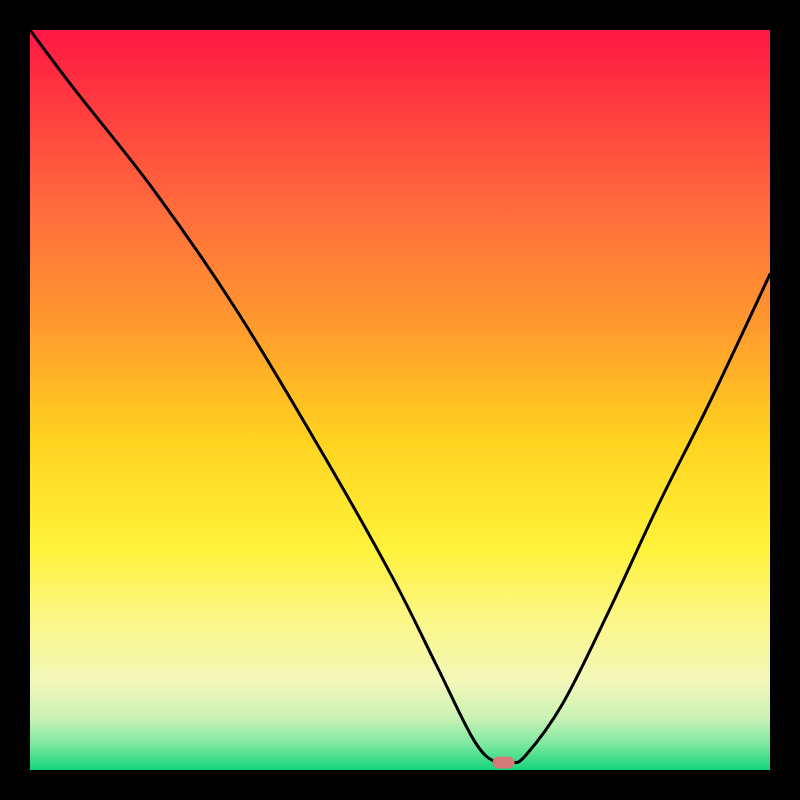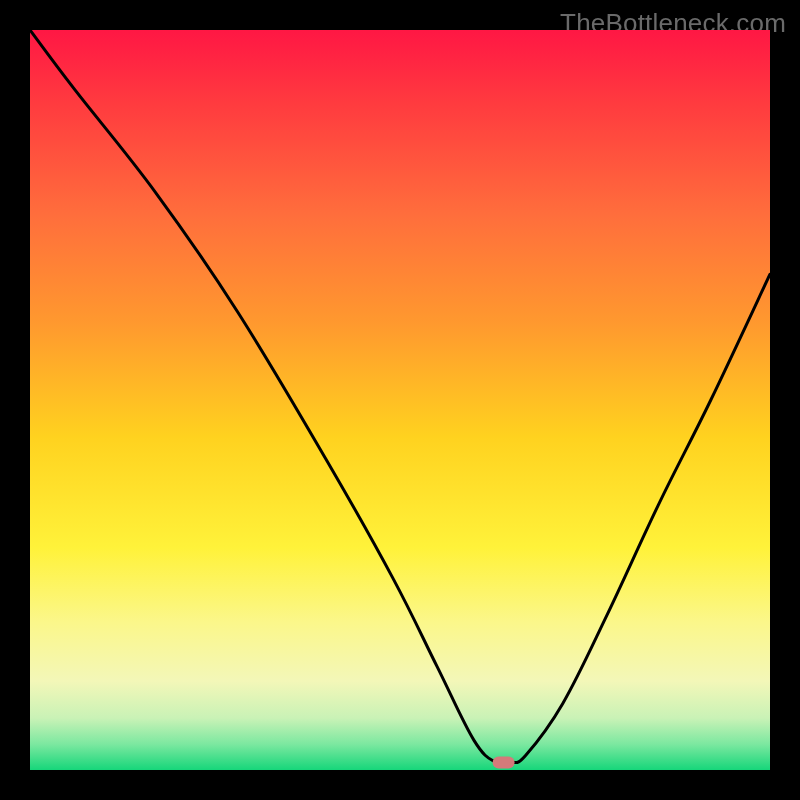--- a/index.html
+++ b/index.html
@@ -35,21 +35,20 @@
     letter-spacing: 0.2px;
     user-select: none;
   }
   svg { display: block; }
 </style>
 </head>
 <body>
 
 <div class="frame">
 
-  <div class="watermark">TheBottleneck.com</div>
 
   <div class="plot">
     <svg id="chart-svg" width="740" height="740" viewBox="0 0 740 740">
       <defs>
         <linearGradient id="bg-grad" x1="0" y1="0" x2="0" y2="1">
             <stop offset="0%" stop-color="#ff1744"></stop>
             <stop offset="10%" stop-color="#ff3b3f"></stop>
             <stop offset="25%" stop-color="#ff6e3c"></stop>
             <stop offset="40%" stop-color="#ff9a2e"></stop>
             <stop offset="55.00000000000001%" stop-color="#ffd21f"></stop>

